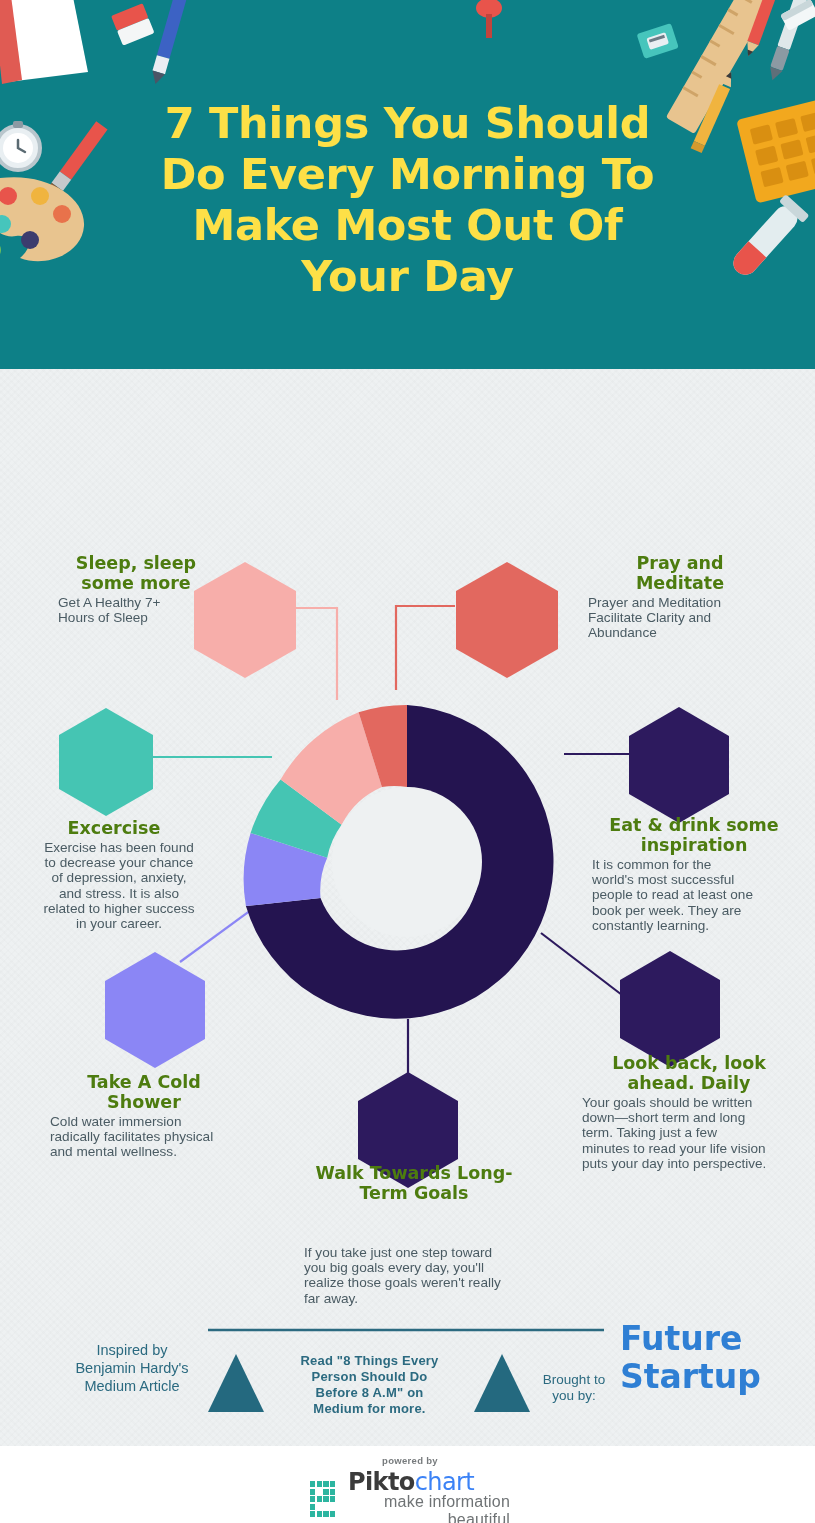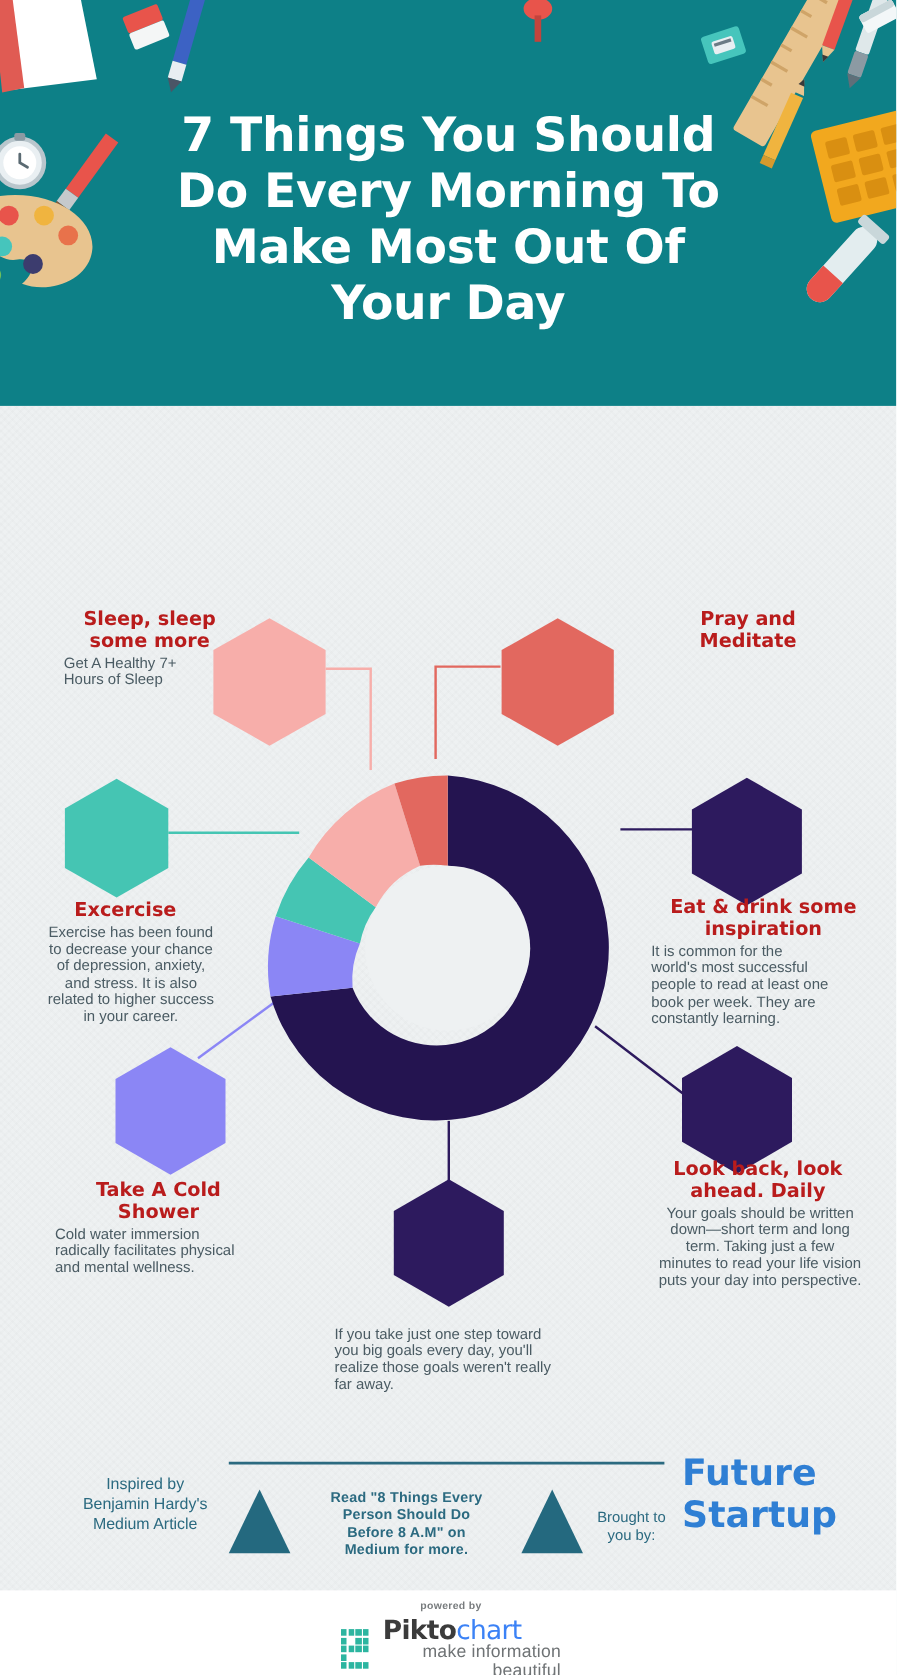--- a/index.html
+++ b/index.html
@@ -22,21 +22,21 @@
     left: 0; top: 0;
     width: 815px; height: 369px;
     background: #0d8087;
     overflow: hidden;
   }
   .header-title {
     position: absolute;
     left: 0; top: 98px;
     width: 815px;
     text-align: center;
-    color: #ffffff;
+    color: #fde047;
     font-family: "DejaVu Sans", sans-serif;
     font-weight: bold;
     font-size: 43px;
     line-height: 51px;
     letter-spacing: -0.3px;
     white-space: pre-line;
     z-index: 5;
   }
   .deco { position: absolute; }
 
@@ -57,21 +57,21 @@
     background: #ffffff;
   }
 
   
   .blk { position: absolute; }
   .blk h3 {
     font-family: "DejaVu Sans", sans-serif;
     font-weight: bold;
     font-size: 17.5px;
     line-height: 20px;
-    color: #b91c1c;
+    color: #4d7c0f;
     white-space: pre-line;
   }
   .blk p {
     font-family: "Liberation Sans", sans-serif;
     font-size: 13.6px;
     line-height: 15.2px;
     color: #4a5b63;
     white-space: pre-line;
     margin-top: 2px;
   }
@@ -346,20 +346,23 @@
   <div class="blk ta-c" style="left:36px;top:553px;width:200px;">
     <h3>Sleep, sleep
 some more</h3>
     <p style="text-align:left;padding-left:22px;">Get A Healthy 7+
 Hours of Sleep</p>
   </div>
 
   <div class="blk ta-c" style="left:580px;top:553px;width:200px;">
     <h3>Pray and
 Meditate</h3>
+    <p style="text-align:left;padding-left:8px;">Prayer and Meditation
+Facilitate Clarity and
+Abundance</p>
   </div>
 
   <div class="blk ta-c" style="left:14px;top:818px;width:200px;">
     <h3>Excercise</h3>
     <p style="text-align:center;padding-left:10px;">Exercise has been found
 to decrease your chance
 of depression, anxiety,
 and stress. It is also
 related to higher success
 in your career.</p>
@@ -379,28 +382,30 @@
     <h3>Take A Cold
 Shower</h3>
     <p style="text-align:left;padding-left:10px;">Cold water immersion
 radically facilitates physical
 and mental wellness.</p>
   </div>
 
   <div class="blk ta-c" style="left:578px;top:1053px;width:222px;">
     <h3>Look back, look
 ahead. Daily</h3>
-    <p style="text-align:center;padding-left:4px;">Your goals should be written
+    <p style="text-align:left;padding-left:4px;">Your goals should be written
 down—short term and long
 term. Taking just a few
 minutes to read your life vision
 puts your day into perspective.</p>
   </div>
 
   <div class="blk ta-c" style="left:298px;top:1163px;width:232px;">
+    <h3>Walk Towards Long-
+Term Goals</h3>
     <p style="text-align:left;padding-left:6px;margin-top:42px;">If you take just one step toward
 you big goals every day, you'll
 realize those goals weren't really
 far away.</p>
   </div>
 
   <div class="foot-text" id="foot-inspired">Inspired by
 Benjamin Hardy's
 Medium Article</div>
   <div class="foot-text" id="foot-read">Read "8 Things Every

